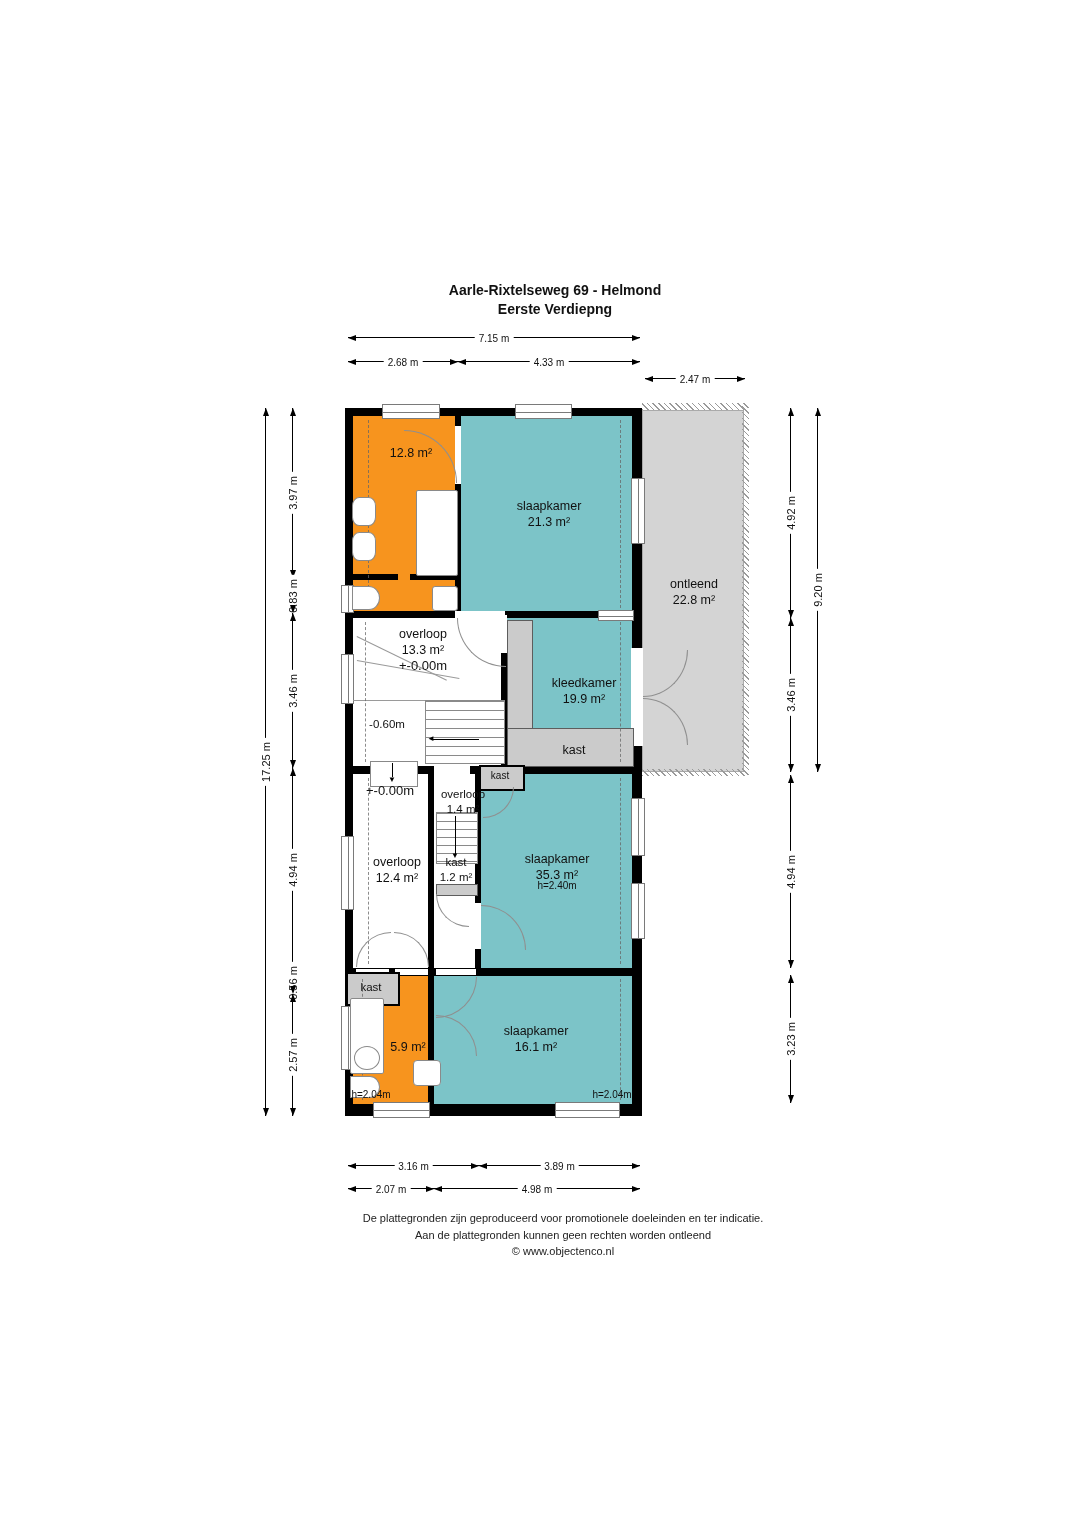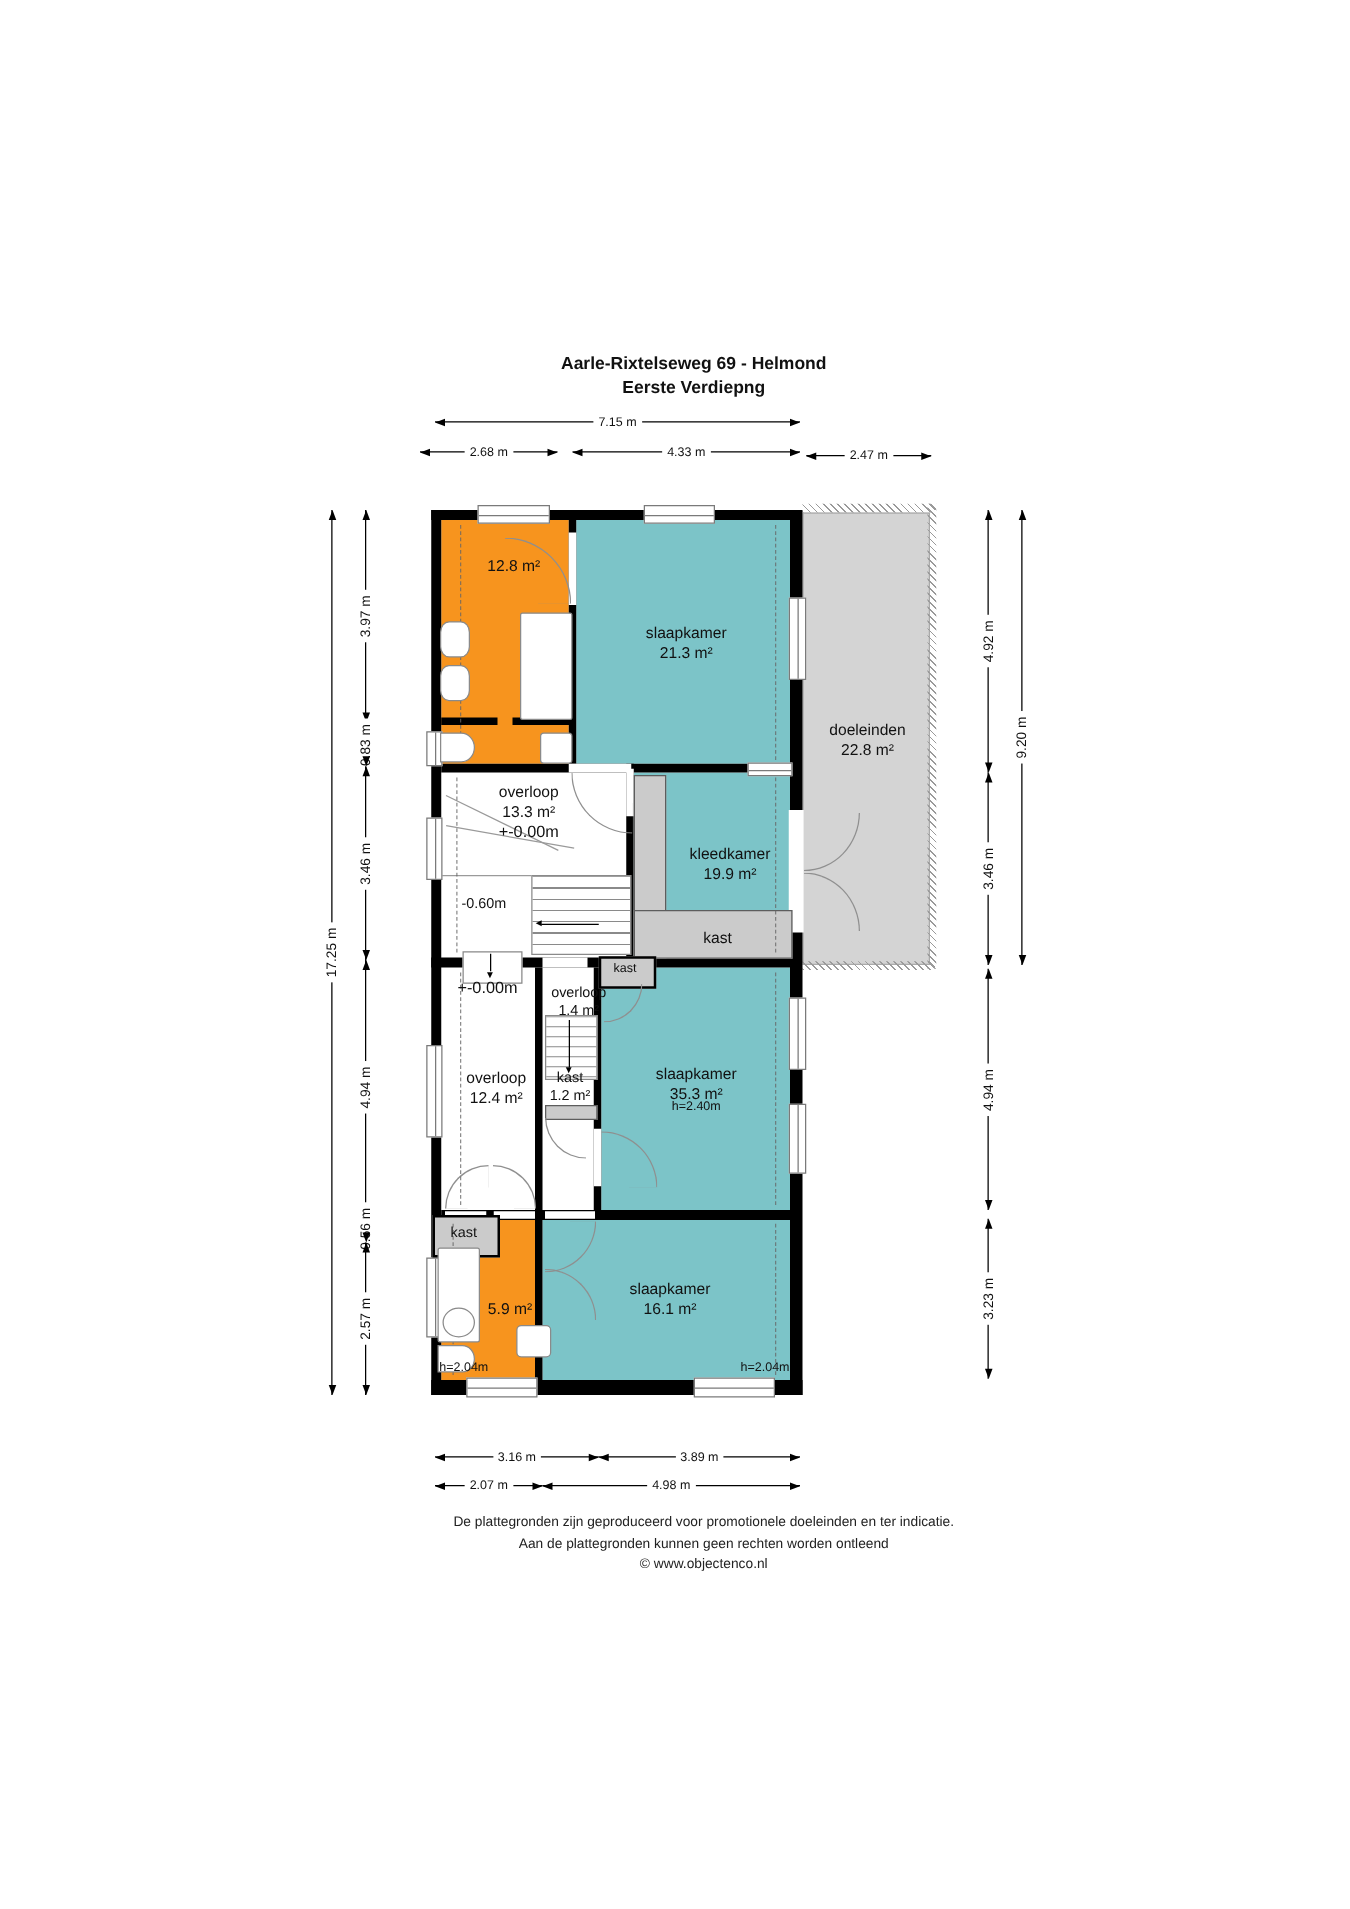--- a/index.html
+++ b/index.html
@@ -157,21 +157,21 @@
   <div class="fx" style="left:413px;top:1060px;width:26px;height:24px;border-radius:4px;"></div>
 
   <div class="rl" style="left:411px;top:453px;">
     <span class="ln">12.8 m²</span>
   </div>
   <div class="rl" style="left:549px;top:514px;">
     <span class="ln">slaapkamer</span>
     <span class="ln">21.3 m²</span>
   </div>
   <div class="rl" style="left:694px;top:592px;">
-    <span class="ln">doeleinden</span>
+    <span class="ln">ontleend</span>
     <span class="ln">22.8 m²</span>
   </div>
   <div class="rl" style="left:423px;top:650px;">
     <span class="ln">overloop</span>
     <span class="ln">13.3 m²</span>
     <span class="ln sm">+-0.00m</span>
   </div>
   <div class="rl" style="left:387px;top:724px;font-size:11.5px;">
     <span class="ln">-0.60m</span>
   </div>
@@ -218,27 +218,27 @@
   <div class="rl xs" style="left:371px;top:1095px;">
     <span class="ln">h=2.04m</span>
   </div>
   <div class="rl xs" style="left:612px;top:1095px;">
     <span class="ln">h=2.04m</span>
   </div>
 
   <div class="dimh" style="left:348px;top:337px;width:292px;">
       <span>7.15 m</span>
     </div>
-  <div class="dimh" style="left:336px;top:361px;width:110px;">
+  <div class="dimh" style="left:348px;top:361px;width:110px;">
       <span>2.68 m</span>
     </div>
   <div class="dimh" style="left:458px;top:361px;width:182px;">
       <span>4.33 m</span>
     </div>
-  <div class="dimh" style="left:645px;top:364px;width:100px;">
+  <div class="dimh" style="left:645px;top:378px;width:100px;">
       <span>2.47 m</span>
     </div>
 
   <div class="dimv" style="left:265px;top:408px;height:708px;">
       <span>17.25 m</span>
     </div>
   <div class="dimv" style="left:292px;top:408px;height:170px;">
       <span>3.97 m</span>
     </div>
   <div class="dimv" style="left:292px;top:578px;height:35px;">

